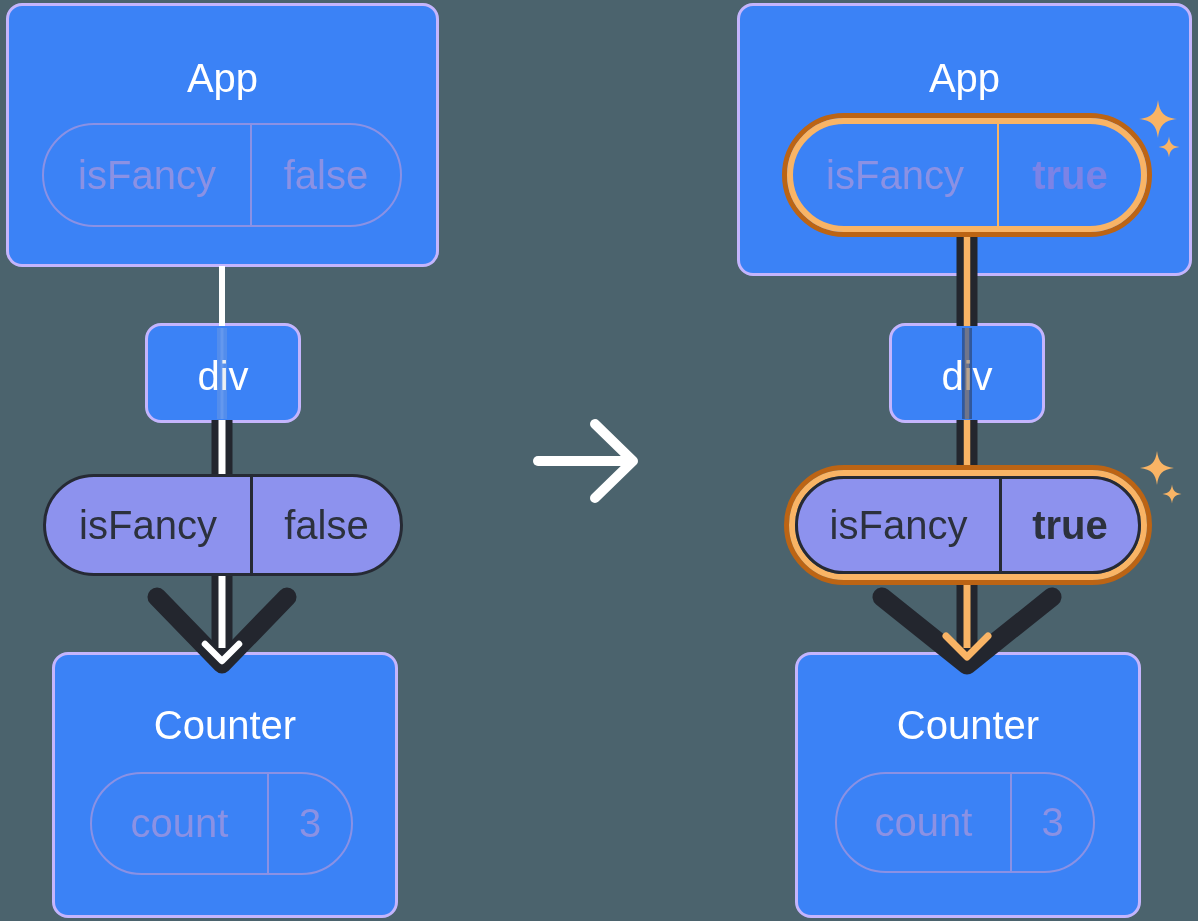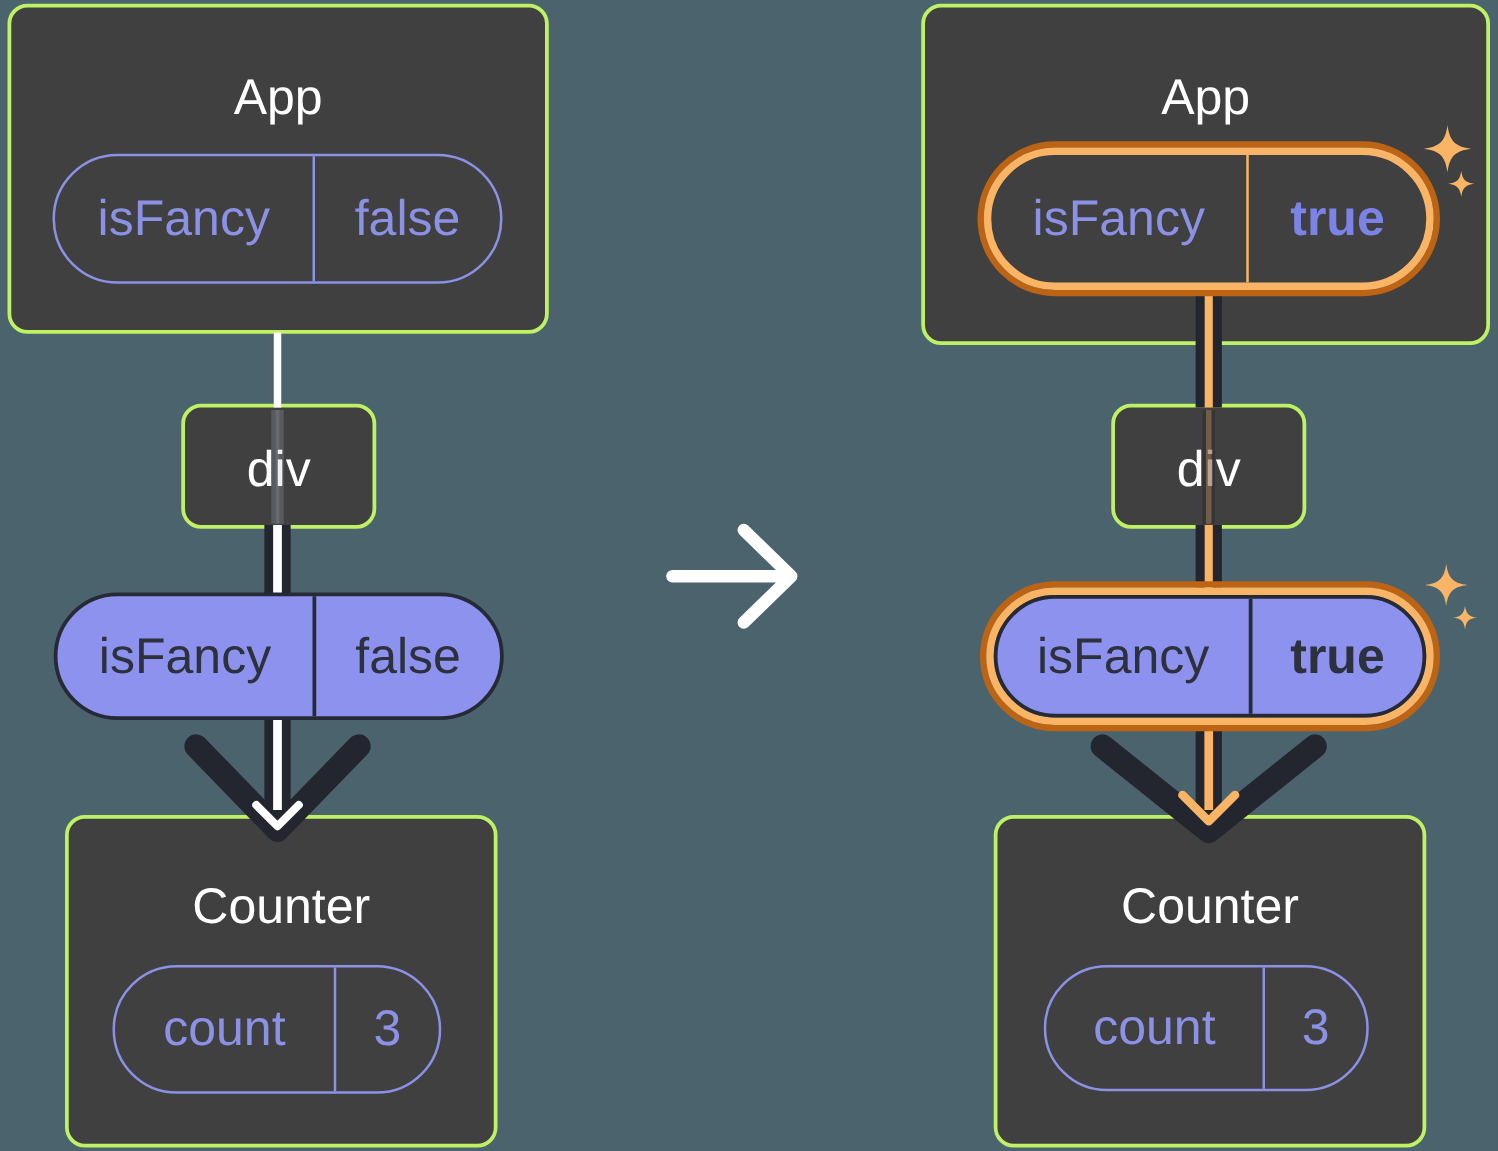--- a/index.html
+++ b/index.html
@@ -5,22 +5,22 @@
   html,body{margin:0;padding:0;background:#4b636d;}
   .canvas{
     position:relative;
     width:1198px;height:921px;
     overflow:hidden;
     background:#4b636d;
     font-family:"Liberation Sans", sans-serif;
   }
   .box{
     position:absolute;
-    background:#404040;
-    border:3px solid #bef264;
+    background:#3b82f6;
+    border:3px solid #c4b5fd;
     border-radius:16px;
     box-sizing:border-box;
     z-index:1;
   }
   .box-title{
     position:absolute;left:0;right:0;
     text-align:center;
     color:#ffffff;
     font-size:40px;line-height:40px;
     z-index:1;

